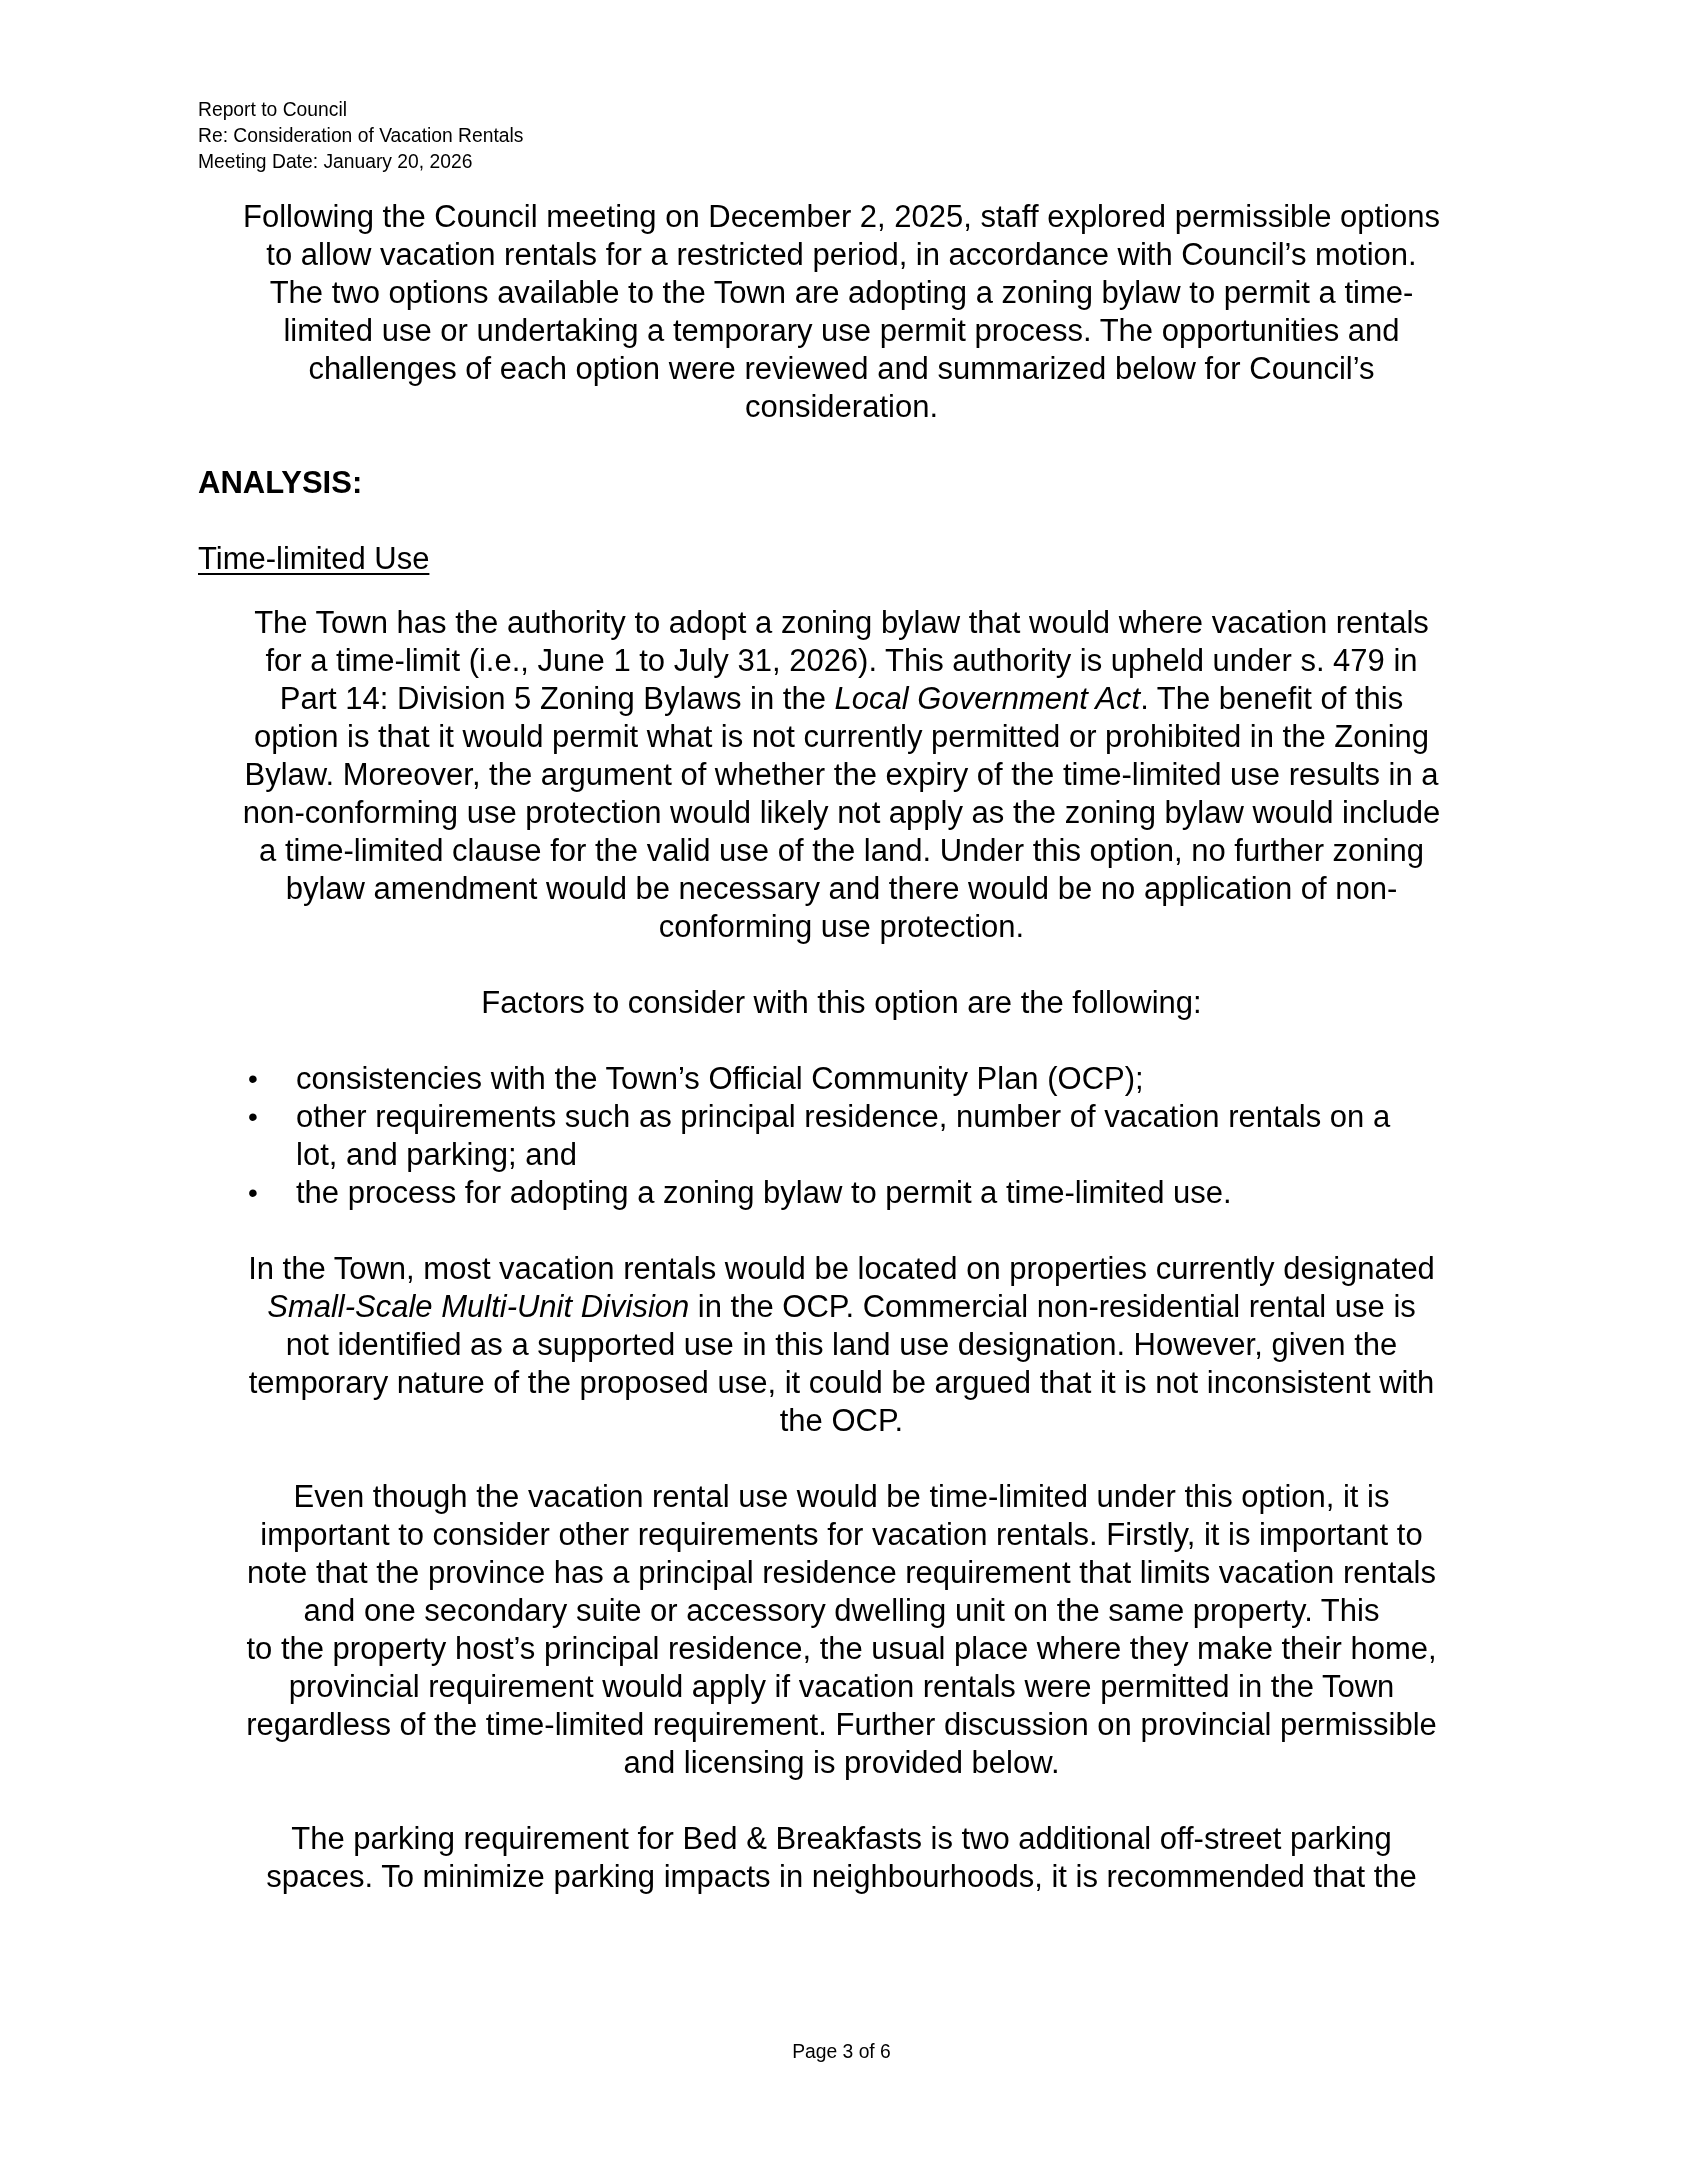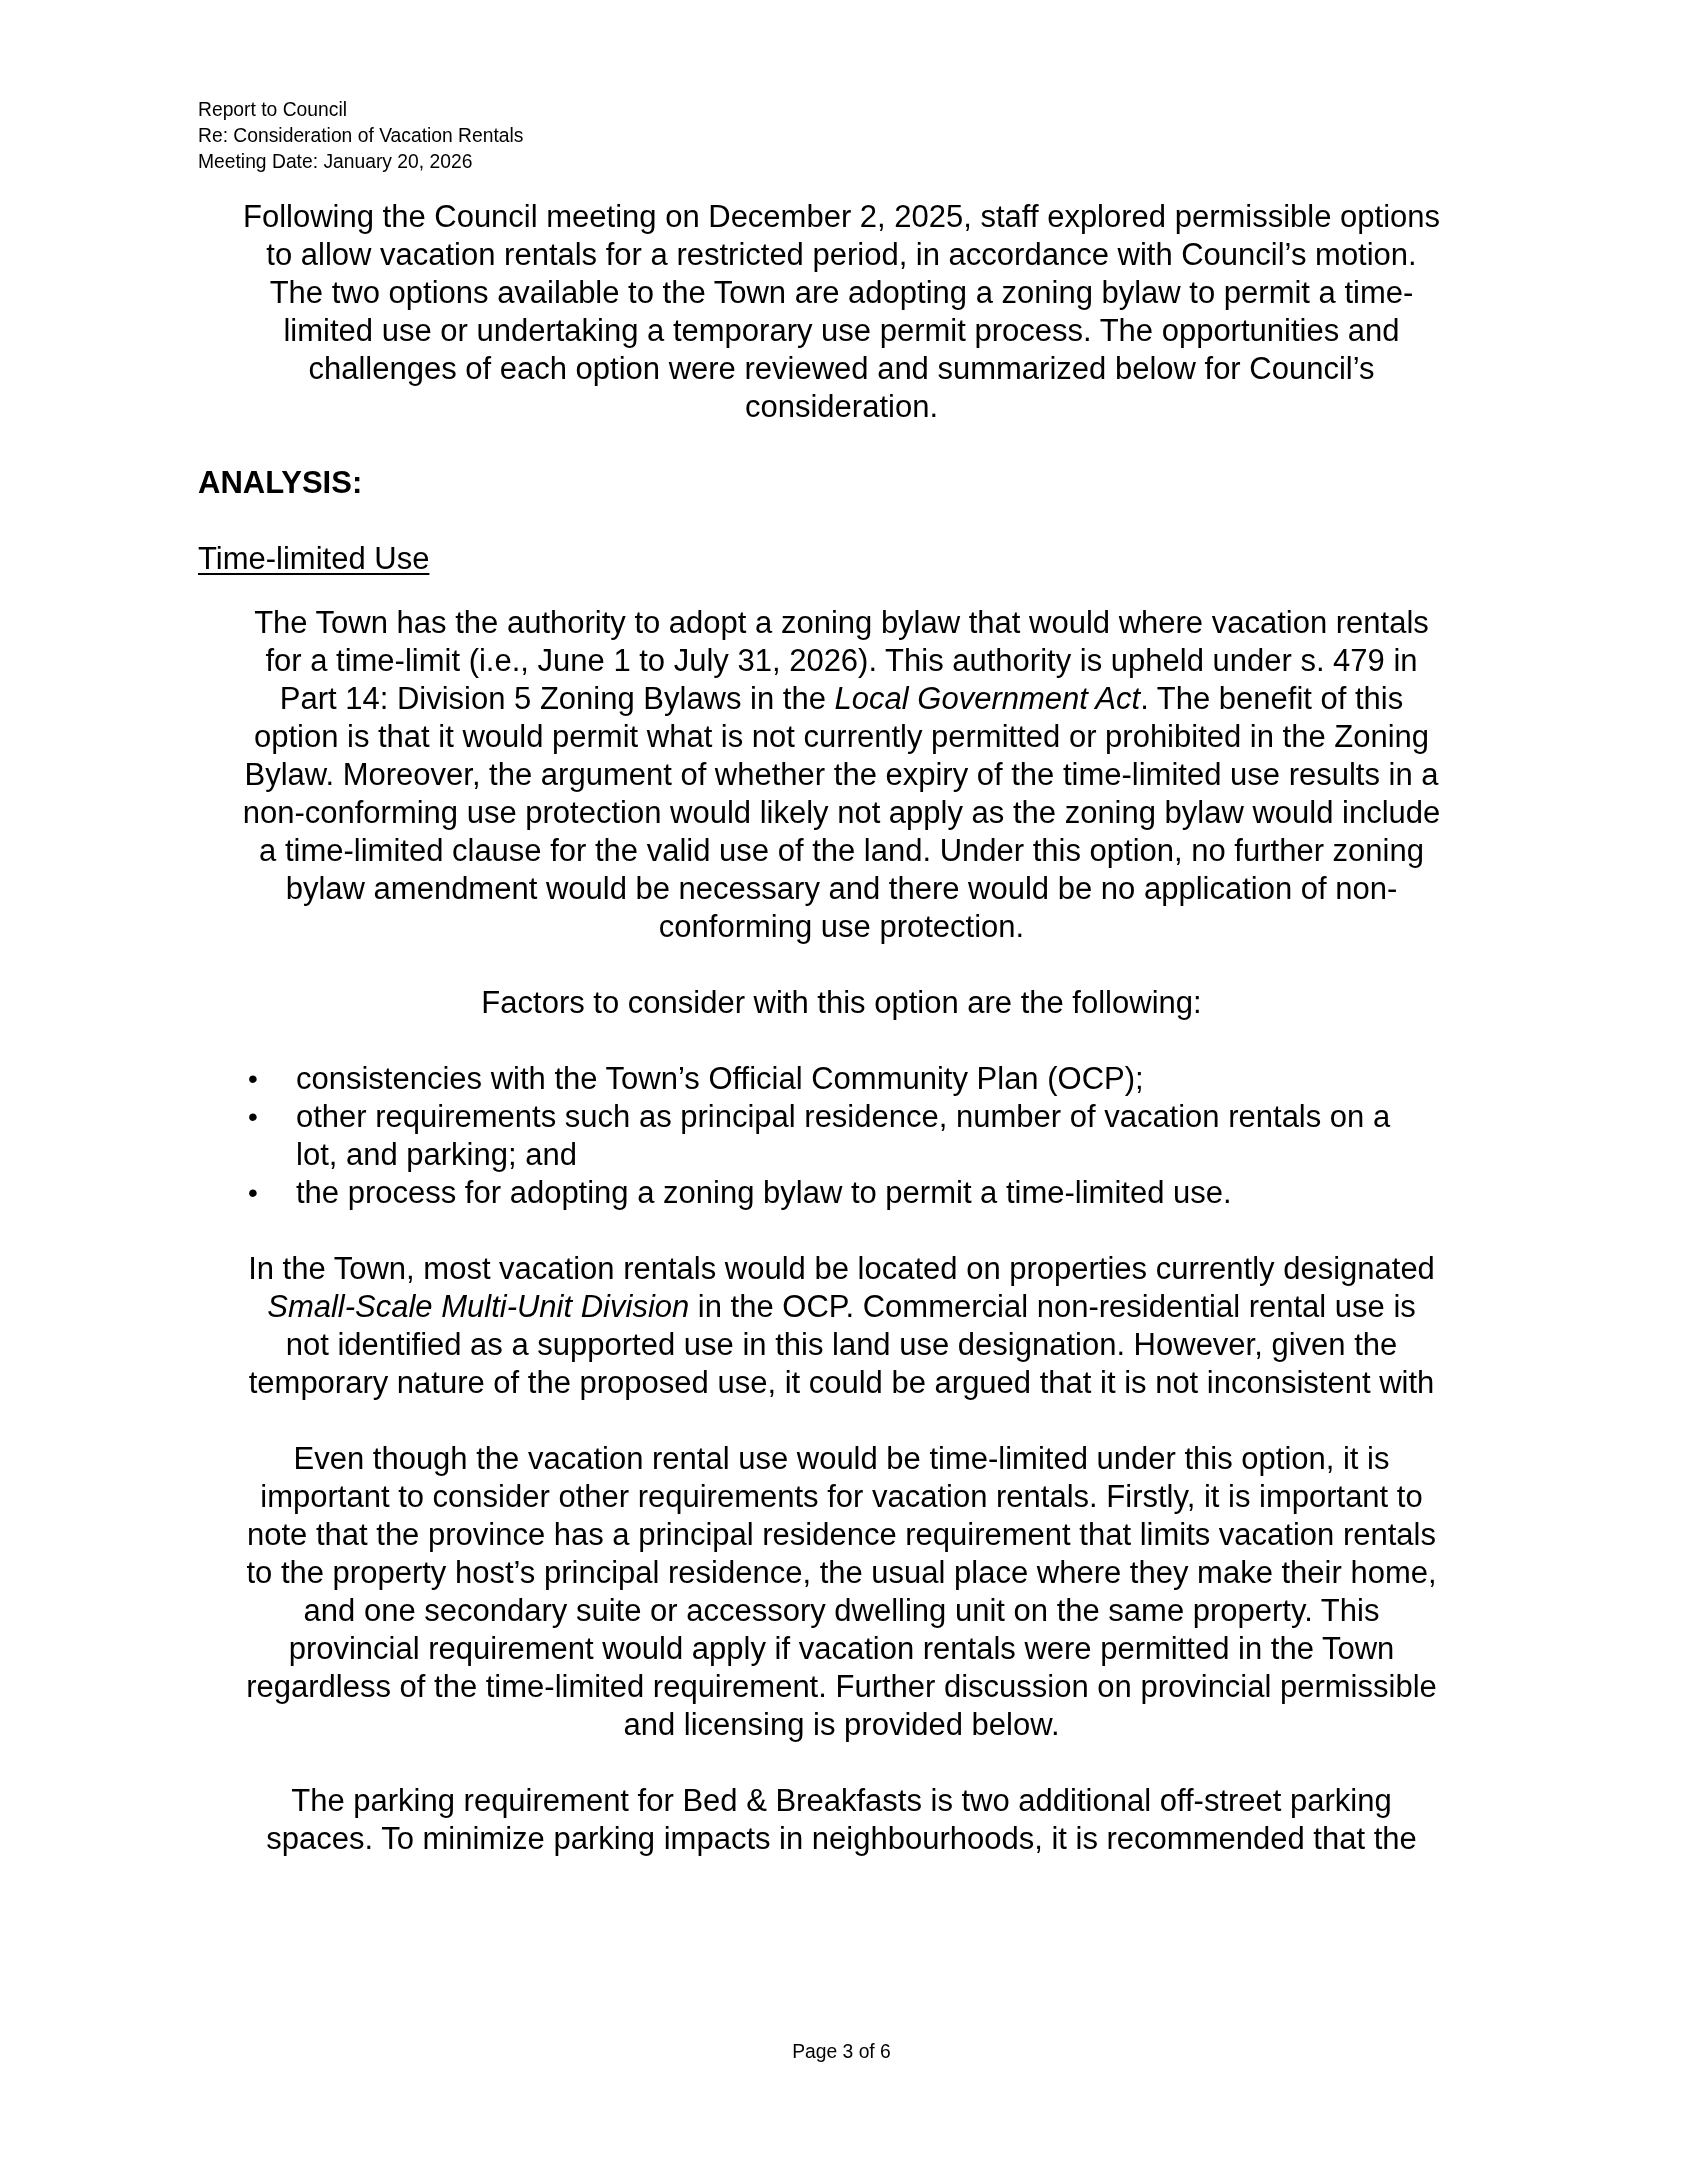--- a/index.html
+++ b/index.html
@@ -72,28 +72,29 @@
       <span class="bullet">•</span>
       <span class="line">the process for adopting a zoning bylaw to permit a time-limited use.</span>
     </li>
   </ul>
 
   <p class="para">
     <span class="line">In the Town, most vacation rentals would be located on properties currently designated</span>
     <span class="line"><em>Small-Scale Multi-Unit Division</em><span> in the OCP. Commercial non-residential rental use is</span></span>
     <span class="line">not identified as a supported use in this land use designation. However, given the</span>
     <span class="line">temporary nature of the proposed use, it could be argued that it is not inconsistent with</span>
+    <span class="line">the OCP.</span>
   </p>
 
   <p class="para">
     <span class="line">Even though the vacation rental use would be time-limited under this option, it is</span>
     <span class="line">important to consider other requirements for vacation rentals. Firstly, it is important to</span>
     <span class="line">note that the province has a principal residence requirement that limits vacation rentals</span>
+    <span class="line">and one secondary suite or accessory dwelling unit on the same property. This</span>
     <span class="line">to the property host’s principal residence, the usual place where they make their home,</span>
-    <span class="line">and one secondary suite or accessory dwelling unit on the same property. This</span>
     <span class="line">provincial requirement would apply if vacation rentals were permitted in the Town</span>
     <span class="line">regardless of the time-limited requirement. Further discussion on provincial permissible</span>
     <span class="line">and licensing is provided below.</span>
   </p>
 
   <p class="para">
     <span class="line">The parking requirement for Bed &amp; Breakfasts is two additional off-street parking</span>
     <span class="line">spaces. To minimize parking impacts in neighbourhoods, it is recommended that the</span>
   </p>
 </div>

